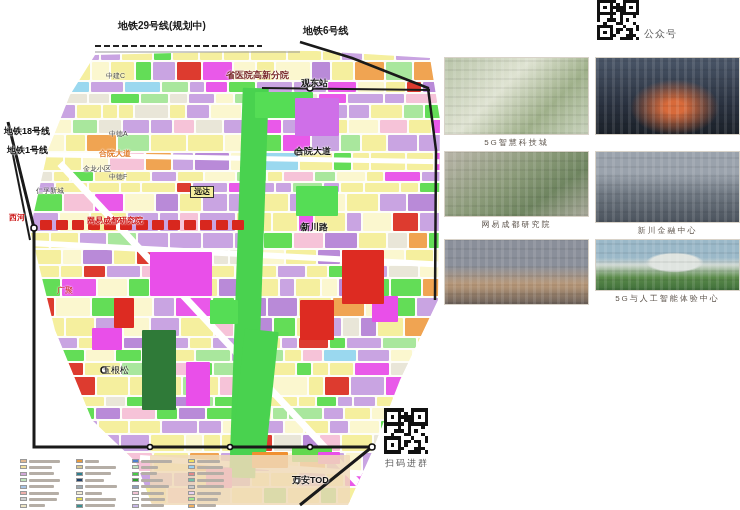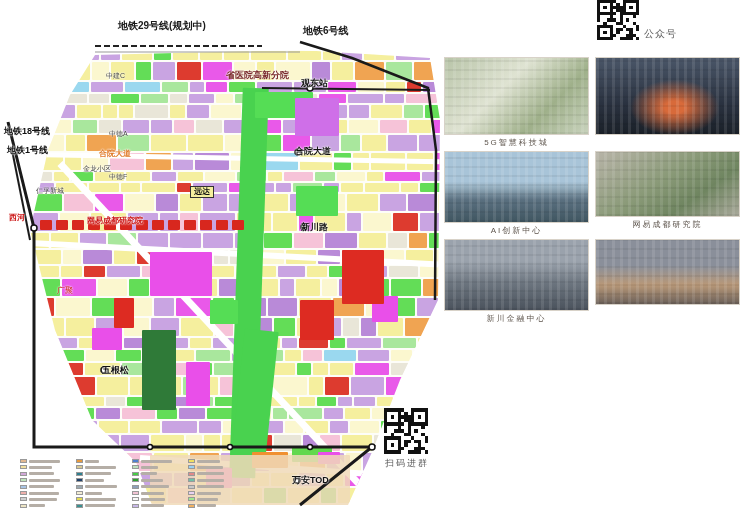--- a/index.html
+++ b/index.html
@@ -619,21 +619,21 @@
         <div class="map-label" style="left: 99px; top: 150px; font-size: 8px; color: rgb(224, 122, 40); font-weight: bold;">合院大道</div>
         <div class="map-label" style="left: 83px; top: 165px; font-size: 7px; color: rgb(68, 68, 68);">金龙小区</div>
         <div class="map-label" style="left: 109px; top: 173px; font-size: 7px; color: rgb(68, 68, 68);">中德F</div>
         <div class="map-label" style="left: 295px; top: 147px; font-size: 9px; color: rgb(17, 17, 17); font-weight: bold;">合院大道</div>
         <div class="map-label" style="left: 36px; top: 187px; font-size: 7px; color: rgb(68, 68, 68);">仁孚新城</div>
         <div class="map-label boxed" style="left: 190px; top: 186px; font-size: 8px; color: rgb(17, 17, 17); font-weight: bold;">远达</div>
         <div class="map-label" style="left: 9px; top: 214px; font-size: 8px; color: rgb(204, 21, 21); font-weight: bold;">西河</div>
         <div class="map-label" style="left: 87px; top: 217px; font-size: 8px; color: rgb(204, 21, 21); font-weight: bold;">网易成都研究院</div>
         <div class="map-label" style="left: 57px; top: 287px; font-size: 8px; color: rgb(204, 21, 21);">广聚</div>
         <div class="map-label" style="left: 301px; top: 223px; font-size: 9px; color: rgb(17, 17, 17); font-weight: bold;">新川路</div>
-        <div class="map-label" style="left: 102px; top: 366px; font-size: 9px; color: rgb(17, 17, 17); font-weight: bold;">五根松</div>
+        <div class="map-label" style="left: 102px; top: 366px; font-size: 9px; color: rgb(17, 17, 17); font-weight: normal;">五根松</div>
         <div class="map-label" style="left: 292px; top: 476px; font-size: 9px; color: rgb(17, 17, 17); font-weight: bold;">万安TOD</div>
       </div>
     <div id="legend">
         <div class="lg-row" style="left: 20px; top: 459px;">
           <div class="lg-sw" style="background: rgb(226, 184, 144);"></div>
           <div class="lg-tx" style="width: 31.3904px;"></div>
         </div>
         <div class="lg-row" style="left: 20px; top: 465.4px;">
           <div class="lg-sw" style="background: rgb(242, 224, 160);"></div>
           <div class="lg-tx" style="width: 23.2981px;"></div>
@@ -959,29 +959,29 @@
 
   <div id="gallery">
       <div class="g-item">
         <div class="photo ph1" style="height: 78px;"></div>
         <div class="caption">5G智慧科技城</div>
       </div>
       <div class="g-item">
         <div class="photo ph2" style="height: 78px;"></div>
       </div>
       <div class="g-item">
-        <div class="photo ph5" style="height: 72px;"></div>
-        <div class="caption">AI创新中心</div>
-      </div>
-      <div class="g-item">
         <div class="photo ph7" style="height: 66px;"></div>
         <div class="caption">网易成都研究院</div>
       </div>
       <div class="g-item">
         <div class="photo ph6" style="height: 72px;"></div>
         <div class="caption">新川金融中心</div>
       </div>
       <div class="g-item">
         <div class="photo ph8" style="height: 66px;"></div>
       </div>
+      <div class="g-item">
+        <div class="photo ph10" style="height: 52px;"></div>
+        <div class="caption">5G与人工智能体验中心</div>
+      </div>
     </div>
 
 </div>
 
 </body></html>

